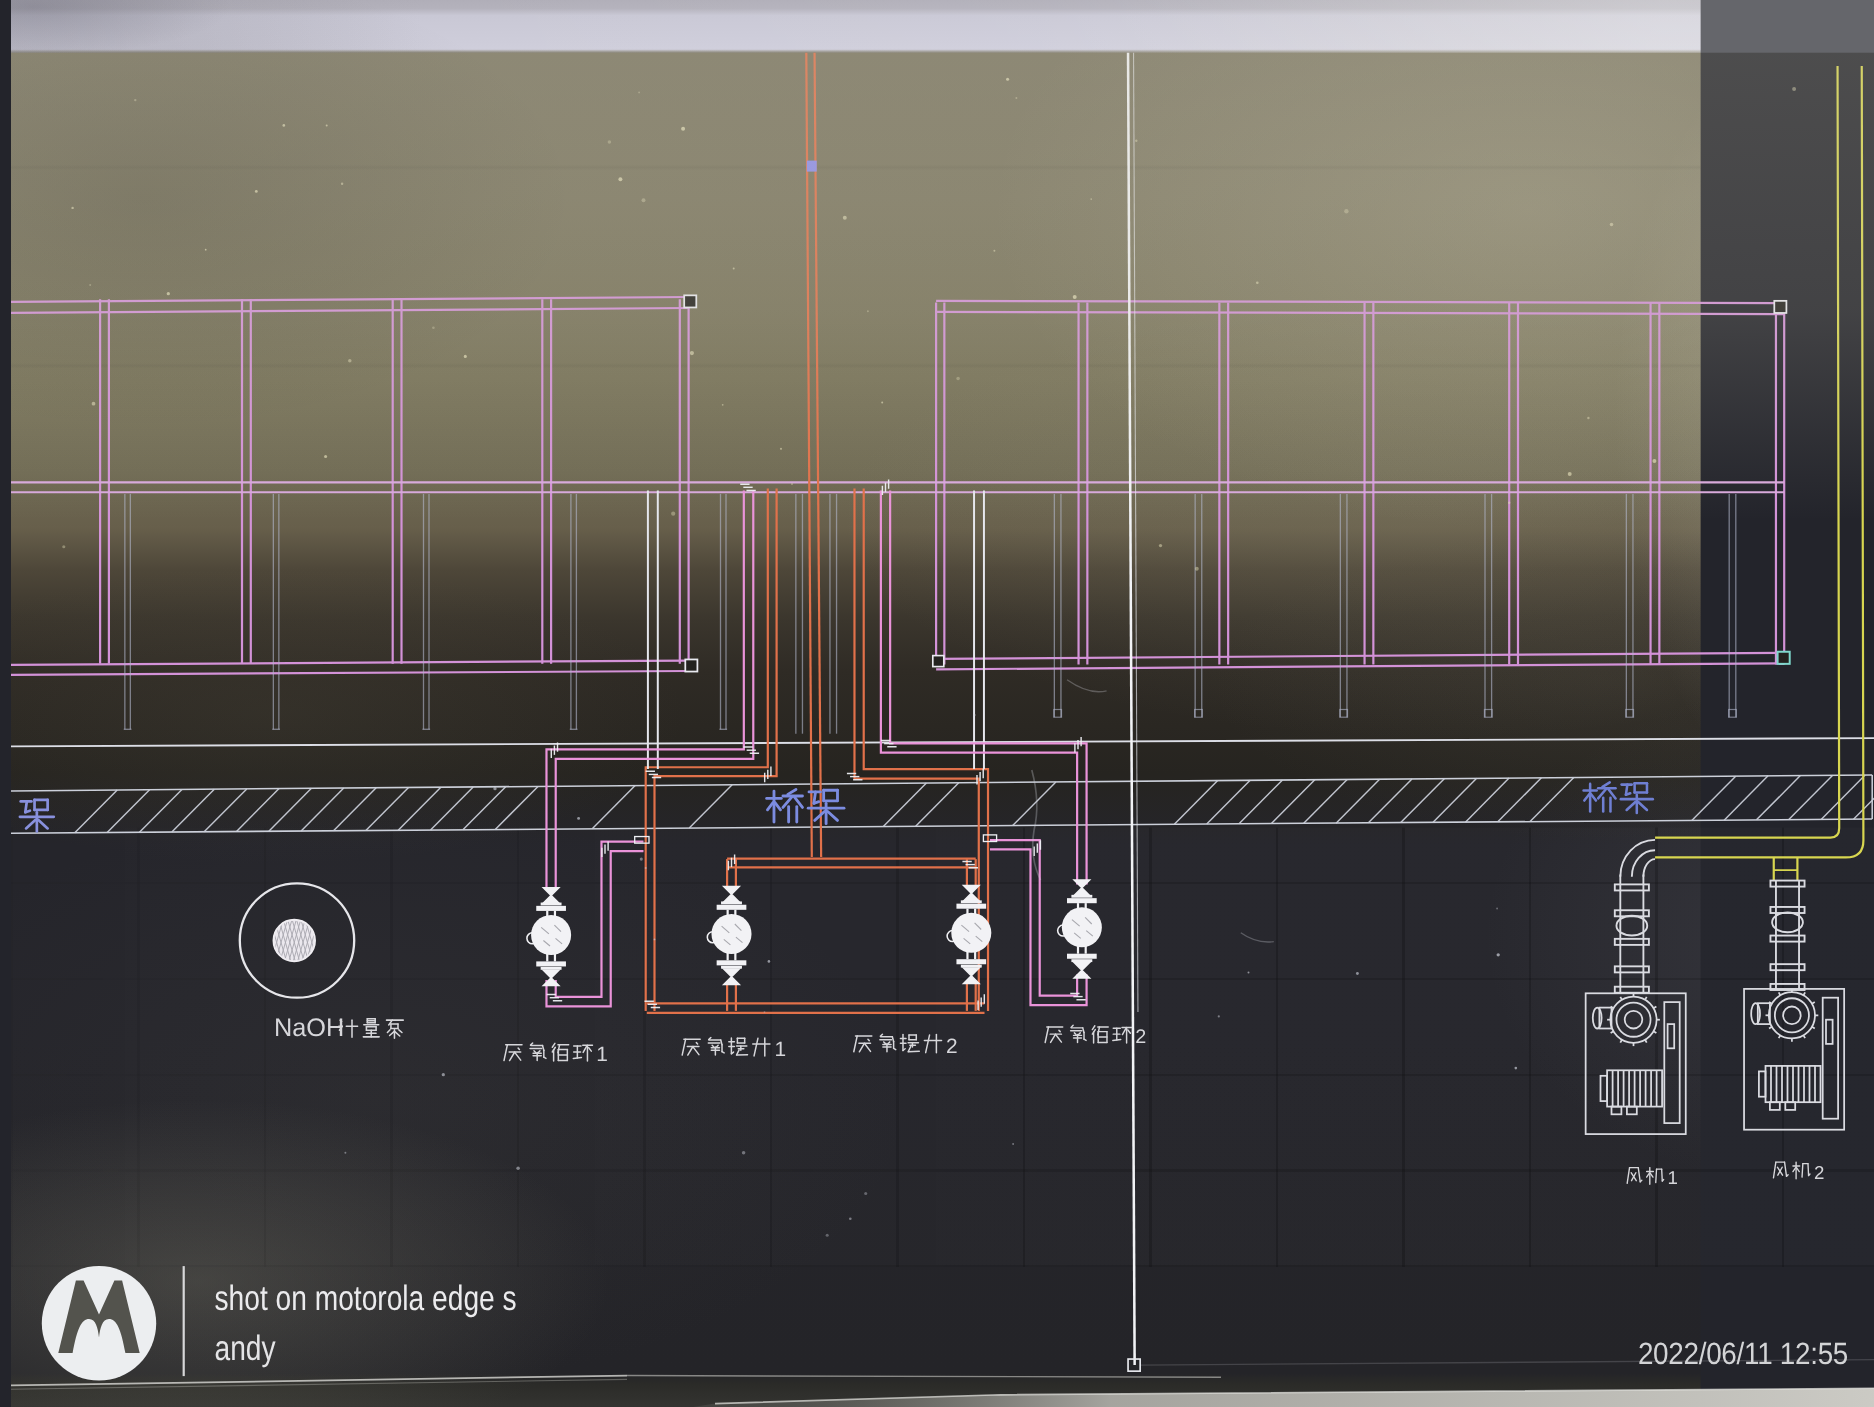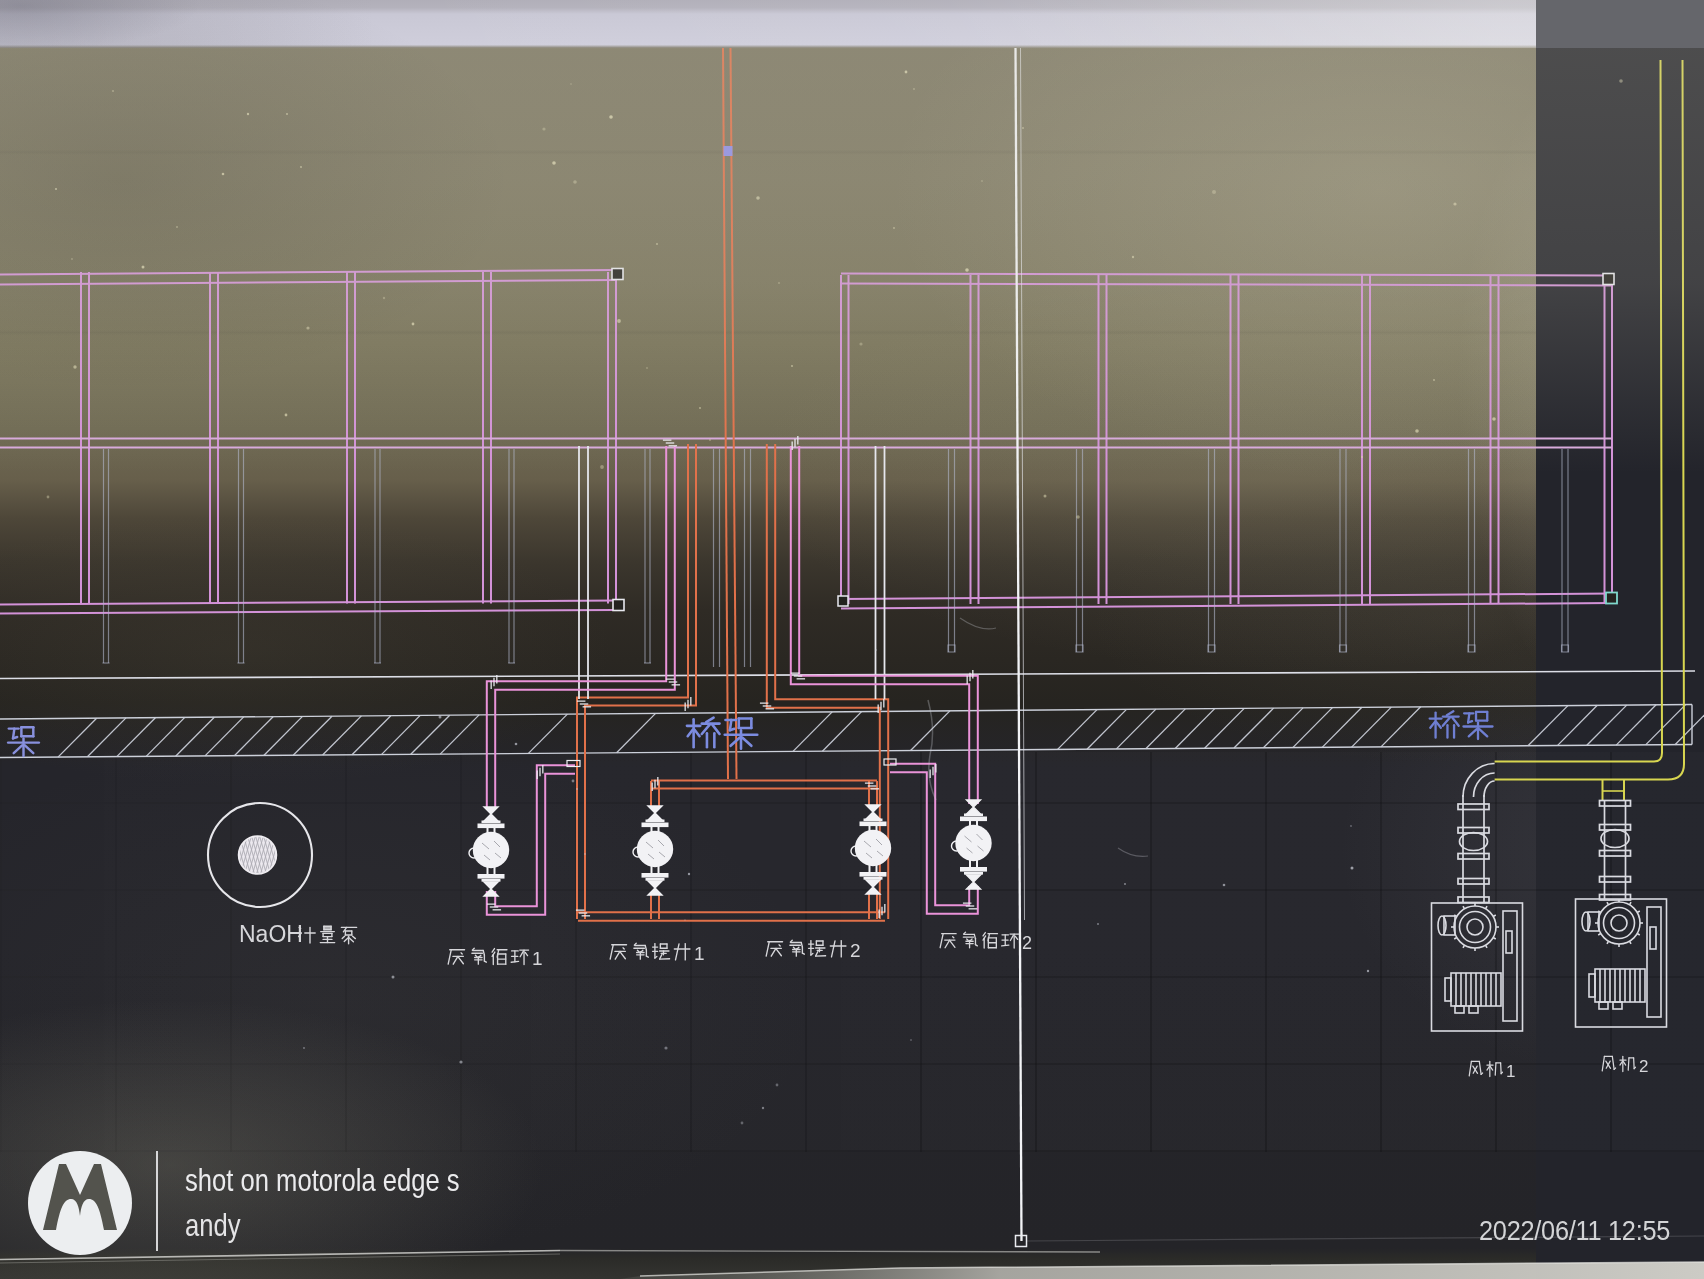--- a/index.html
+++ b/index.html
@@ -1,16 +1,16 @@
 <!DOCTYPE html>
 <html><head><meta charset="utf-8">
 <style>
 html,body{margin:0;padding:0;width:1704px;height:1279px;overflow:hidden;background:#23242b;
 font-family:"Liberation Sans", sans-serif;}
-#stage{position:relative;width:1536px;height:1279px;}
+#stage{position:relative;width:1536px;height:1279px;margin-left:10px;}
 #bg{position:absolute;inset:0;background:
  linear-gradient(180deg, rgba(0,0,0,0) 11.7%, rgba(60,58,48,0.10) 11.9%, rgba(0,0,0,0) 12.1%, rgba(0,0,0,0) 25.8%, rgba(60,58,48,0.10) 26%, rgba(0,0,0,0) 26.2%),
  radial-gradient(700px 420px at 1380px 190px, rgba(208,203,178,0.22), rgba(208,203,178,0) 70%),
  radial-gradient(560px 300px at 120px 180px, rgba(30,28,20,0.18), rgba(30,28,20,0) 70%),
  radial-gradient(330px 520px at 1704px 380px, rgba(225,222,208,0.30), rgba(225,222,208,0) 75%),
  radial-gradient(520px 230px at 170px 1165px, rgba(128,126,110,0.34), rgba(128,126,110,0) 72%),
  radial-gradient(700px 380px at 330px 1000px, rgba(95,93,83,0.10), rgba(95,93,83,0) 70%),
  radial-gradient(430px 330px at 1640px 850px, rgba(120,122,132,0.16), rgba(120,122,132,0) 70%),
  radial-gradient(750px 280px at 1290px 470px, rgba(150,145,122,0.17), rgba(150,145,122,0) 72%),
  radial-gradient(520px 190px at 240px 650px, rgba(98,92,74,0.16), rgba(98,92,74,0) 72%),

